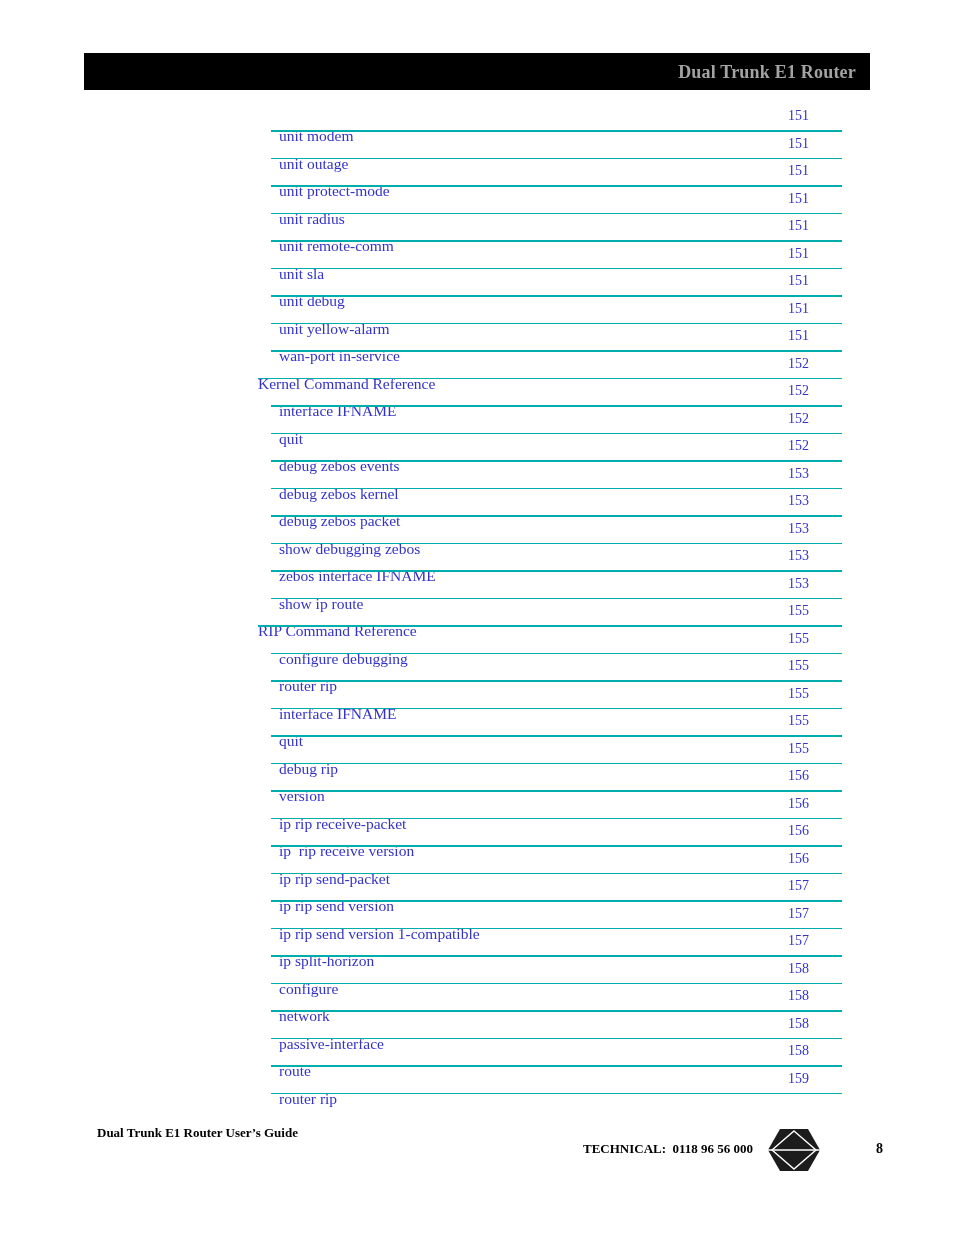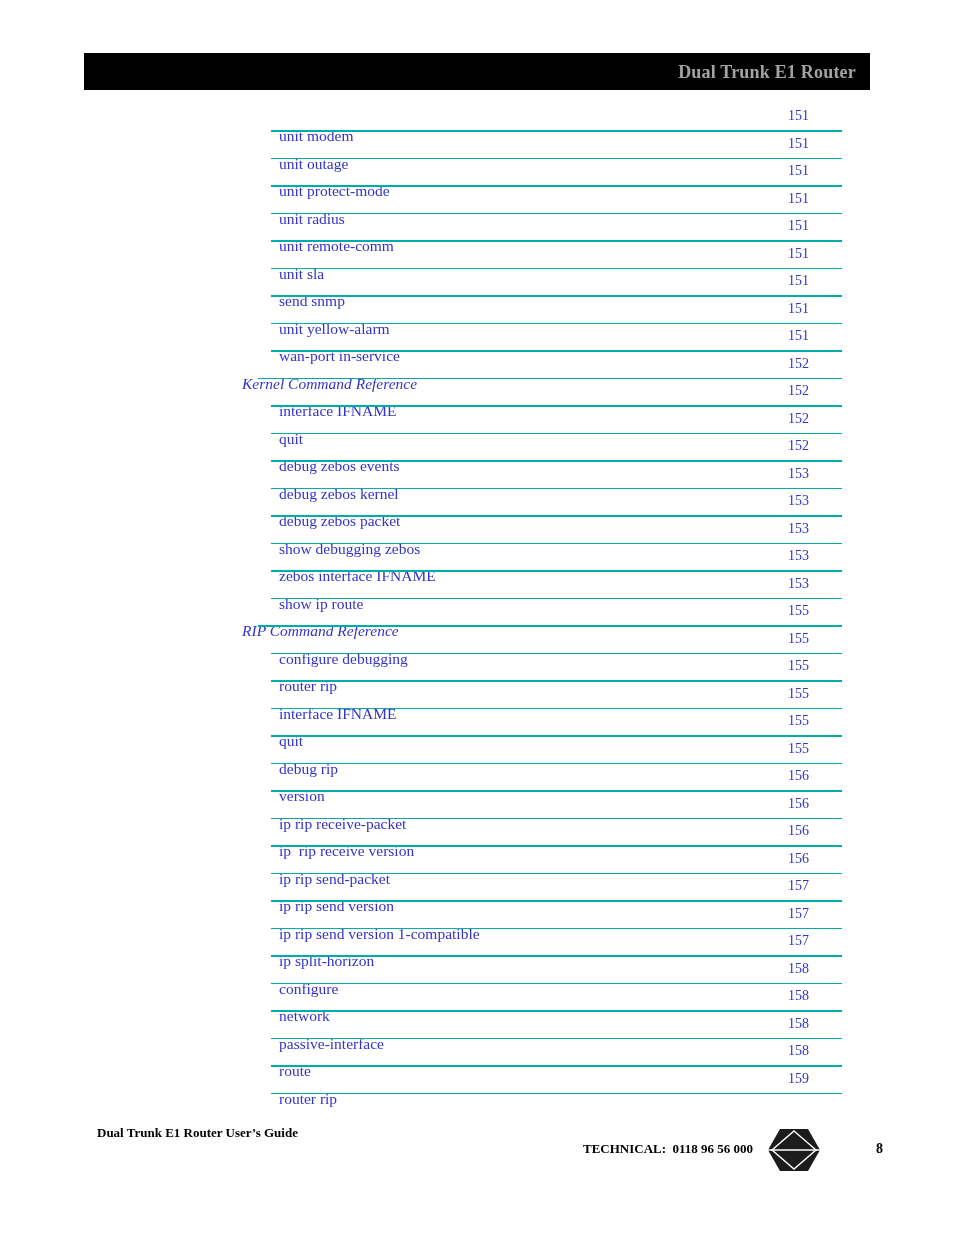--- a/index.html
+++ b/index.html
@@ -76,21 +76,21 @@
     position: absolute;
     top: 2px;
     left: 788px;
     color: #3333c8;
     font-size: 14px;
     line-height: 20px;
     white-space: nowrap;
   }
   
   .level-1 .rule { left: 258px; right: 112px; }
-  .level-1 .entry-label { left: 242px; font-style: italic; }
+  .level-1 .entry-label { left: 258px; }
   
   .level-2 .rule { left: 271px; right: 112px; }
   .level-2 .entry-label { left: 279px; }
 
   
   .footer {
     position: absolute;
     left: 0;
     top: 1120px;
     width: 954px;
@@ -165,21 +165,21 @@
         <span class="entry-label">unit remote-comm</span>
         <span class="entry-page">151</span>
         <span class="rule"></span>
       </div>
       <div class="toc-row level-2">
         <span class="entry-label">unit sla</span>
         <span class="entry-page">151</span>
         <span class="rule"></span>
       </div>
       <div class="toc-row level-2">
-        <span class="entry-label">send snmp</span>
+        <span class="entry-label">unit debug</span>
         <span class="entry-page">151</span>
         <span class="rule"></span>
       </div>
       <div class="toc-row level-2">
         <span class="entry-label">unit yellow-alarm</span>
         <span class="entry-page">151</span>
         <span class="rule"></span>
       </div>
       <div class="toc-row level-2">
         <span class="entry-label">wan-port in-service</span>

